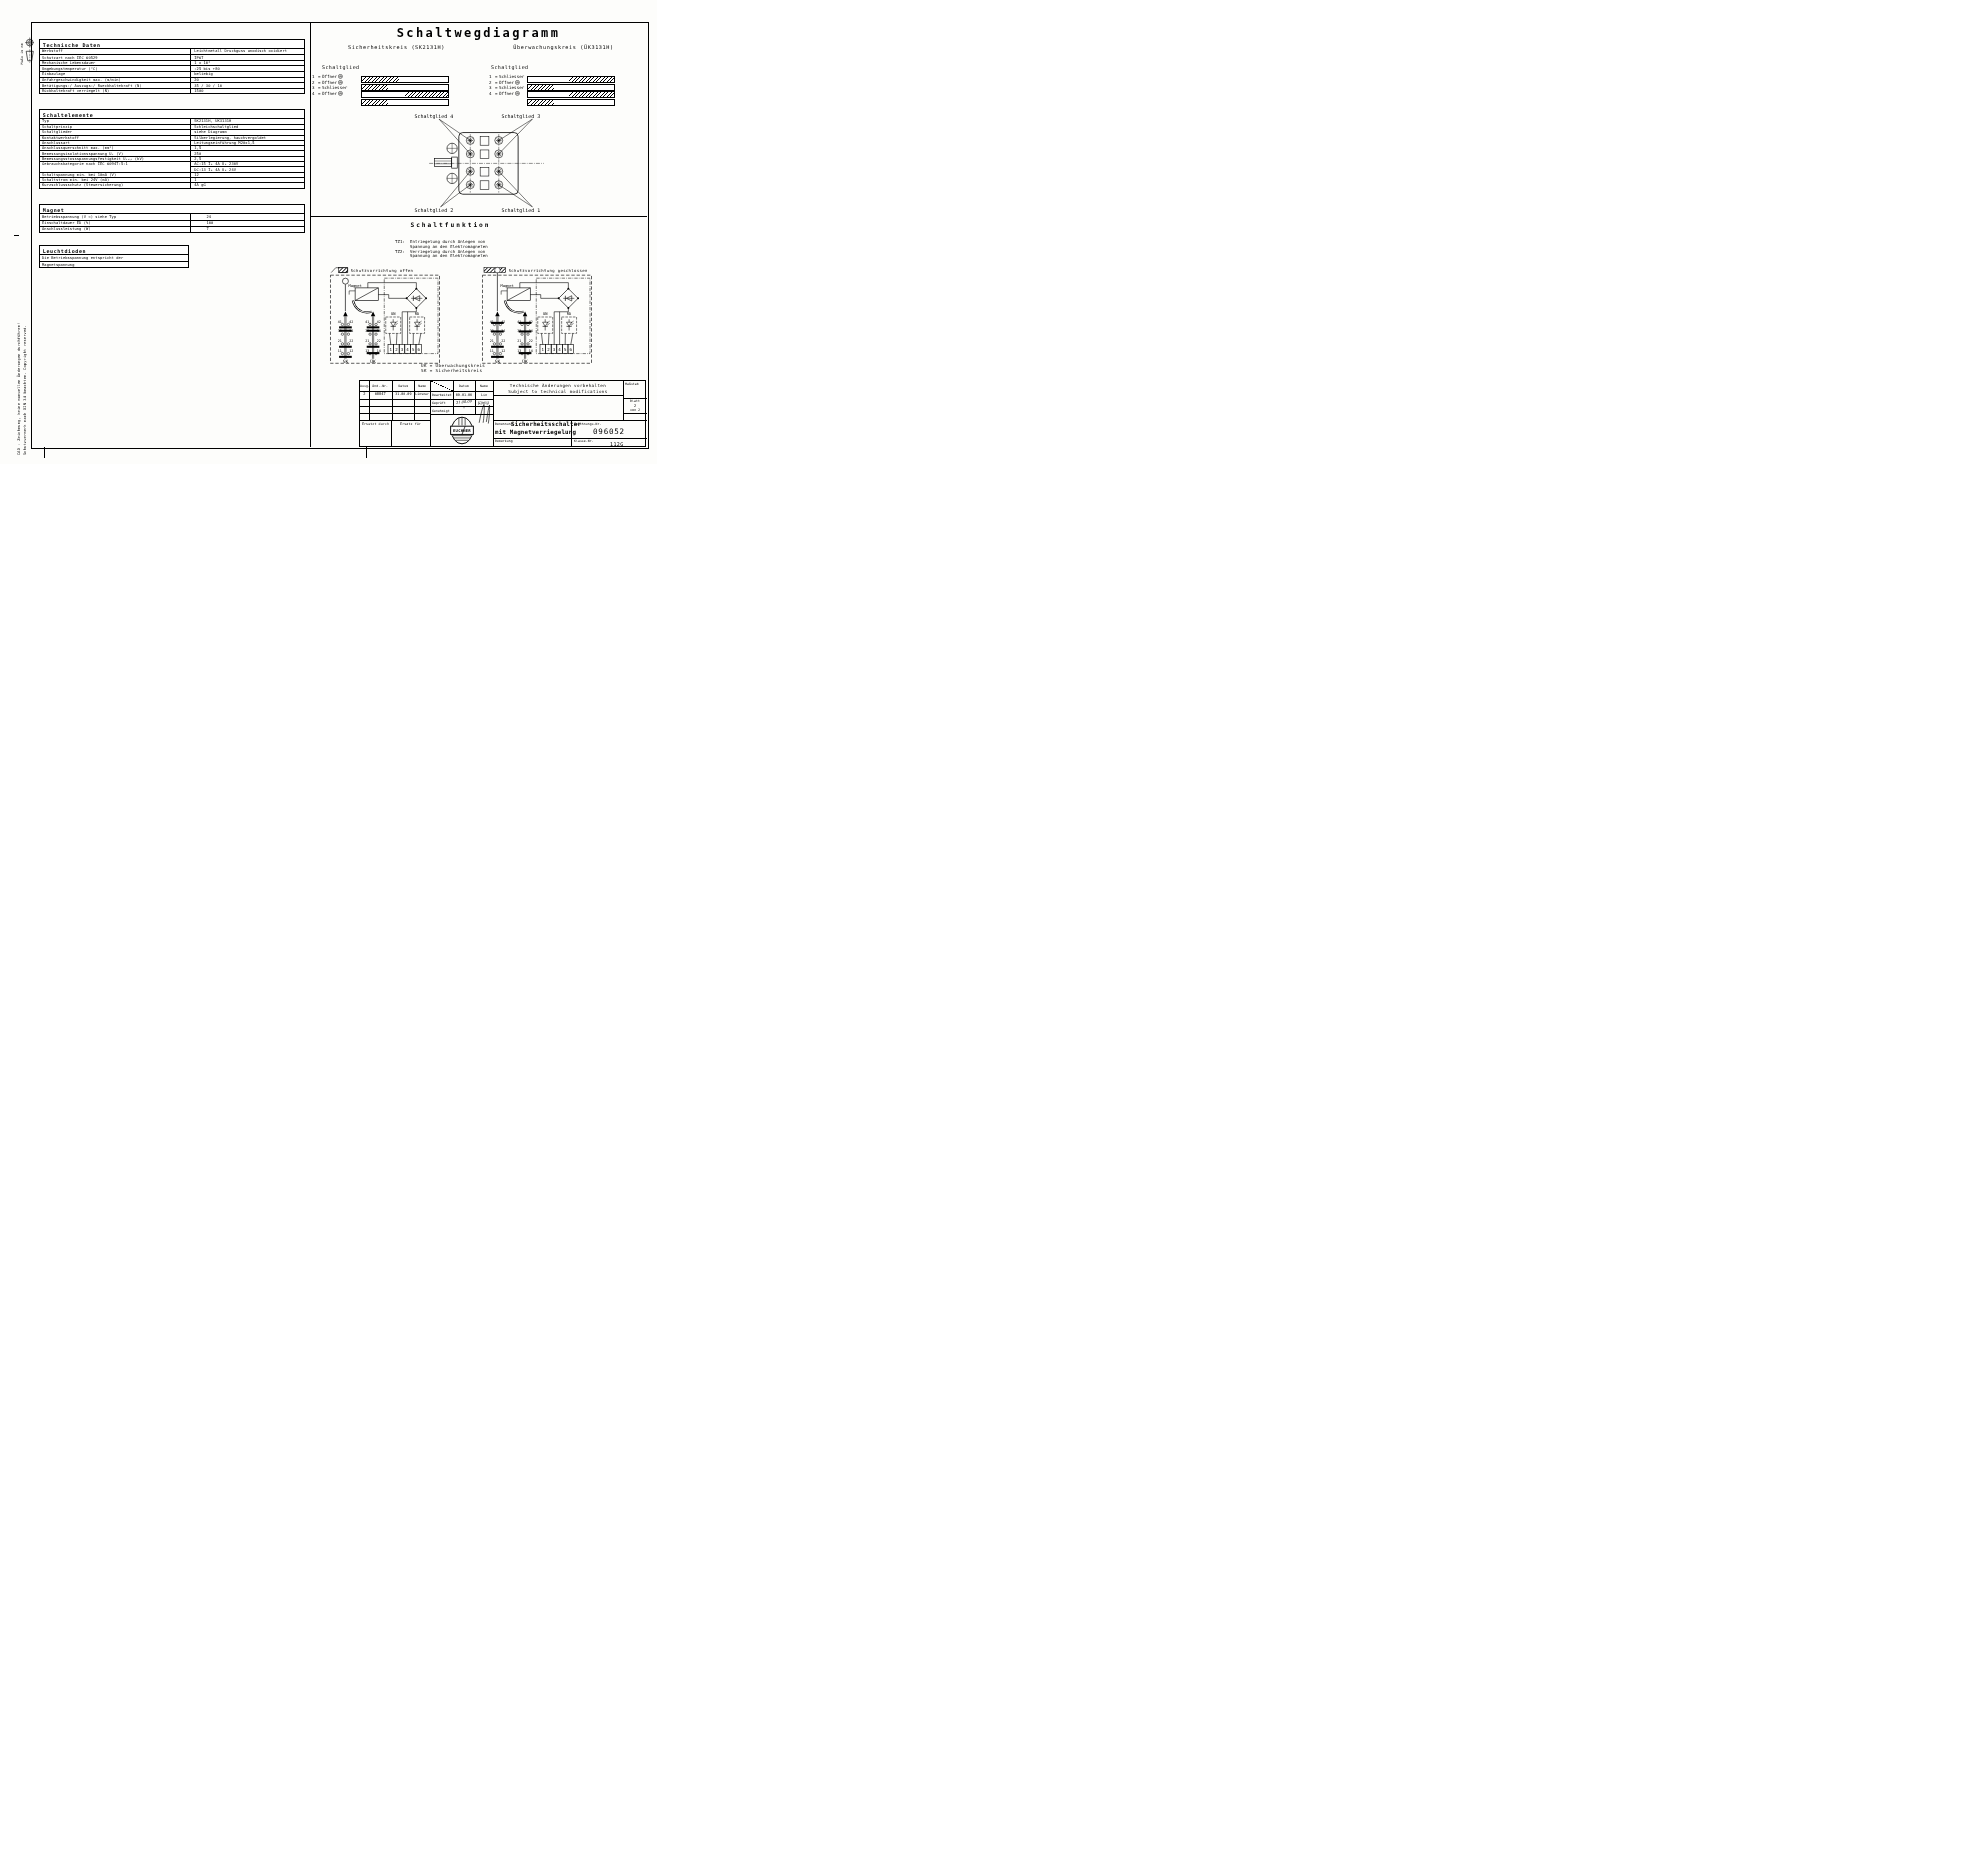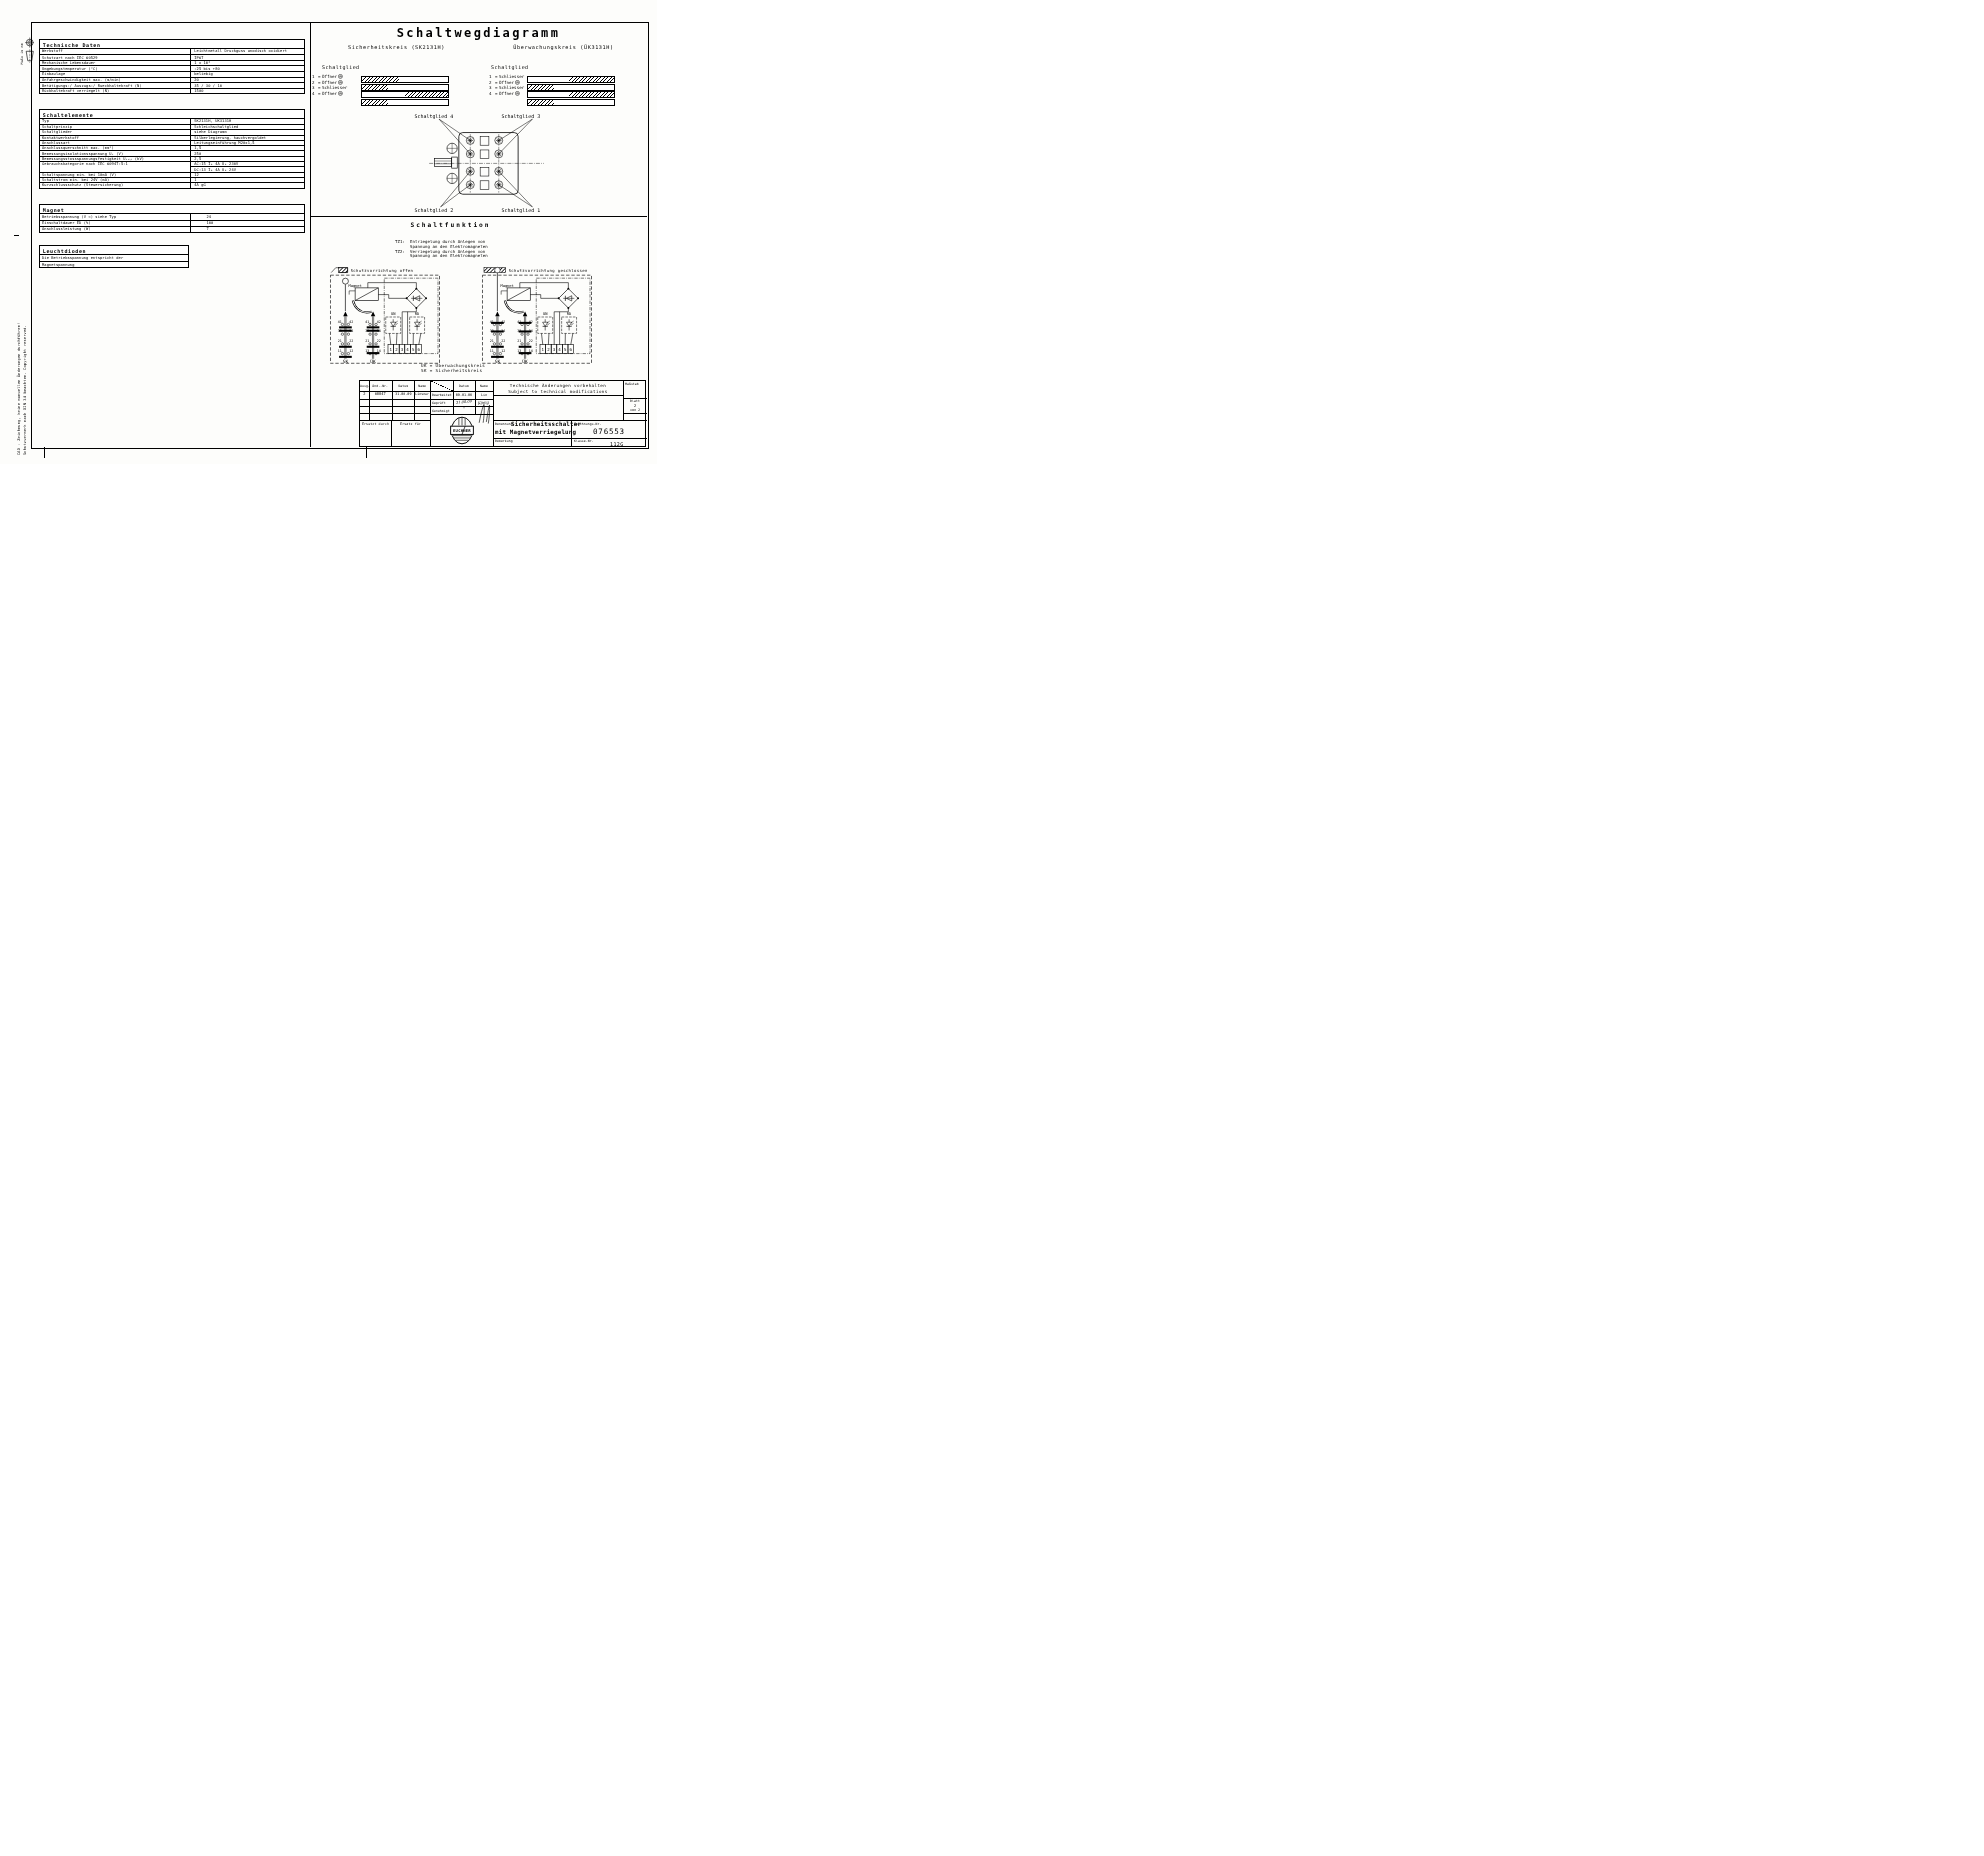--- a/index.html
+++ b/index.html
@@ -789,20 +789,20 @@
     <div class="tbtext" style="left:133px;top:2px;width:130px;text-align:center;font-size:4.2px;letter-spacing:0.4px;">Technische Änderungen vorbehalten</div>
     <div class="tbtext" style="left:133px;top:7.5px;width:130px;text-align:center;font-size:4.2px;letter-spacing:0.4px;">Subject to technical modifications</div>
     <div class="tbtext celllbl" style="left:265px;top:1.2px;">Maßstab</div>
     <div class="tbtext celllbl center" style="left:263px;top:18px;width:24px;">Blatt</div>
     <div class="tbtext cellval center" style="left:263px;top:22.6px;width:24px;">2</div>
     <div class="tbtext cellval center" style="left:263px;top:27px;width:24px;font-size:3.4px;">von 2</div>
     <div class="tbtext celllbl" style="left:135px;top:41px;">Benennung</div>
     <div class="tbtext" style="left:151px;top:40px;width:60px;font-size:5.8px;font-weight:bold;letter-spacing:0.2px;">Sicherheitsschalter</div>
     <div class="tbtext" style="left:135px;top:48px;width:75px;font-size:5.8px;font-weight:bold;letter-spacing:0.2px;">mit Magnetverriegelung</div>
     <div class="tbtext celllbl" style="left:214px;top:41px;">Zeichnungs-Nr.</div>
-    <div class="tbtext center" style="left:211px;top:46px;width:76px;font-size:7.5px;letter-spacing:0.8px;">076553</div>
+    <div class="tbtext center" style="left:211px;top:46px;width:76px;font-size:7.5px;letter-spacing:0.8px;">096052</div>
     <div class="tbtext celllbl" style="left:135px;top:58px;">Bemerkung</div>
     <div class="tbtext celllbl" style="left:214px;top:58px;">Klasse-Nr.</div>
     <div class="tbtext" style="left:250px;top:60px;font-size:5px;letter-spacing:0.4px;">112G</div>
   </div>
 
 </div>
 
 
 </body></html>

